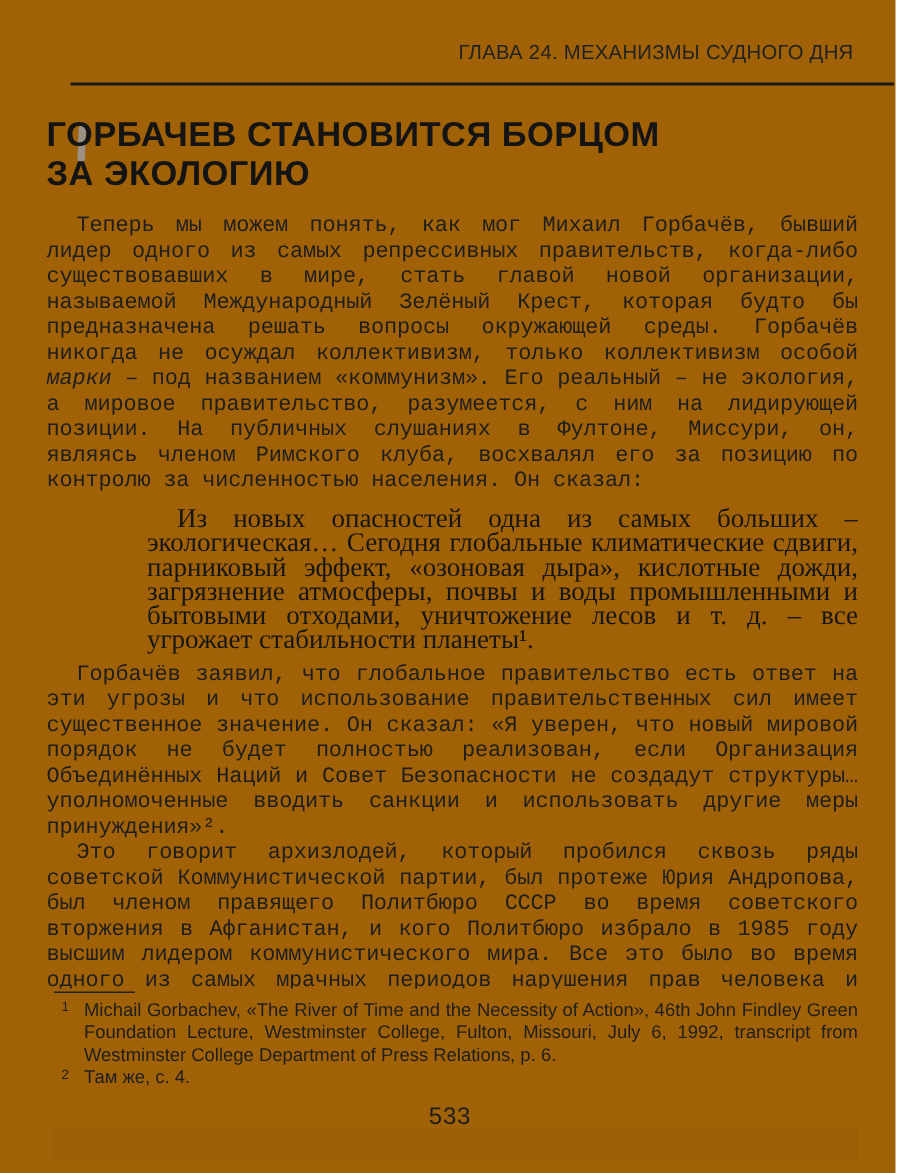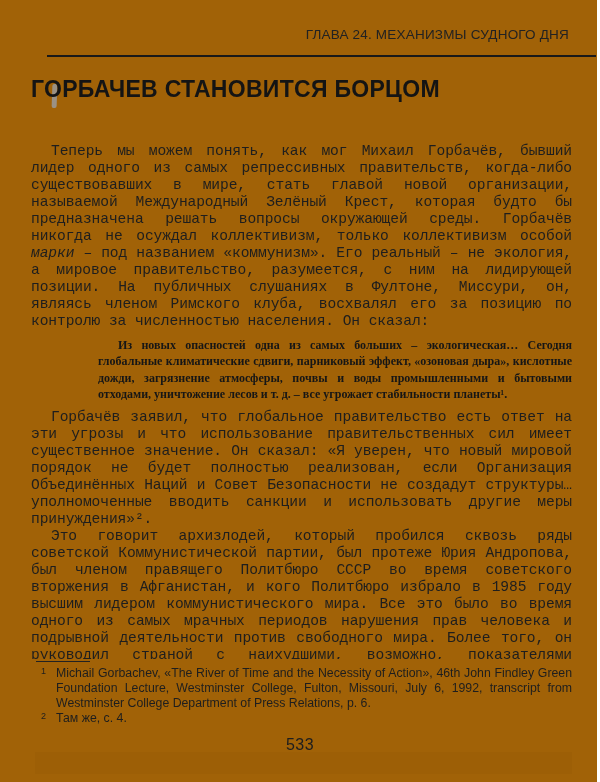--- a/index.html
+++ b/index.html
@@ -56,22 +56,22 @@
     line-height: 17px;
     letter-spacing: -0.1px;
     text-align: justify;
     hyphens: auto;
     -webkit-hyphens: auto;
   }
   .para { margin: 0; text-indent: 20px; font-family: Liberation Mono, monospace; }
   .quote {
     margin: 7px 0 7px 67px;
     font-family: "Liberation Serif", serif;
-    font-weight: bold;
-    font-size: 12px;
+    font-weight: normal;
+    font-size: 18px;
     line-height: 16.3px;
     letter-spacing: 0;
     text-indent: 20px;
     text-align: justify;
     color: #161616;
   }
   .footnote-sep {
     position: absolute;
     top: 661px; left: 36px; width: 54px; height: 1px;
     background: #222;
@@ -107,20 +107,21 @@
   <div class="running-header">
     <span>ГЛАВА 24. МЕХАНИЗМЫ СУДНОГО ДНЯ</span>
   </div>
 
   <div class="header-rule"></div>
 
   <div class="scan-artifact"></div>
 
   <h1 class="chapter-title">
     <span>ГОРБАЧЕВ СТАНОВИТСЯ БОРЦОМ</span><br>
+    <span>ЗА ЭКОЛОГИЮ</span>
   </h1>
 
   <div class="body-text">
     <p class="para" id="para1"><span>Теперь мы можем понять, как мог Михаил Горбачёв, бывший лидер одного из самых репрессивных правительств, когда-либо существовавших в мире, стать главой новой организации, называемой Международный Зелёный Крест, которая будто бы предназначена решать вопросы окружающей среды. Горбачёв никогда не осуждал коллективизм, только коллективизм особой </span><i>марки</i><span> – под названием «коммунизм». Его реальный – не экология, а мировое правительство, разумеется, с ним на лидирующей позиции. На публичных слушаниях в Фултоне, Миссури, он, являясь членом Римского клуба, восхвалял его за позицию по контролю за численностью населения. Он сказал:</span></p>
     <blockquote class="quote">Из новых опасностей одна из самых больших – экологическая… Сегодня глобальные климатические сдвиги, парниковый эффект, «озоновая дыра», кислотные дожди, загрязнение атмосферы, почвы и воды промышленными и бытовыми отходами, уничтожение лесов и т. д. – все угрожает стабильности планеты¹.</blockquote>
     <p class="para">Горбачёв заявил, что глобальное правительство есть ответ на эти угрозы и что использование правительственных сил имеет существенное значение. Он сказал: «Я уверен, что новый мировой порядок не будет полностью реализован, если Организация Объединённых Наций и Совет Безопасности не создадут структуры… уполномоченные вводить санкции и использовать другие меры принуждения»².</p>
     <p class="para">Это говорит архизлодей, который пробился сквозь ряды советской Коммунистической партии, был протеже Юрия Андропова, был членом правящего Политбюро СССР во время советского вторжения в Афганистан, и кого Политбюро избрало в 1985 году высшим лидером коммунистического мира. Все это было во время одного из самых мрачных периодов нарушения прав человека и подрывной деятельности против свободного мира. Более того, он руководил страной с наихудшими, возможно, показателями разрушения окружающей среды. Никогда, пока он был у власти, он не говорил и не делал чего-либо, что показало бы его озабоченность проблемами планеты Земля.</p>
   </div>
 
   <div class="footnote-sep"></div>

